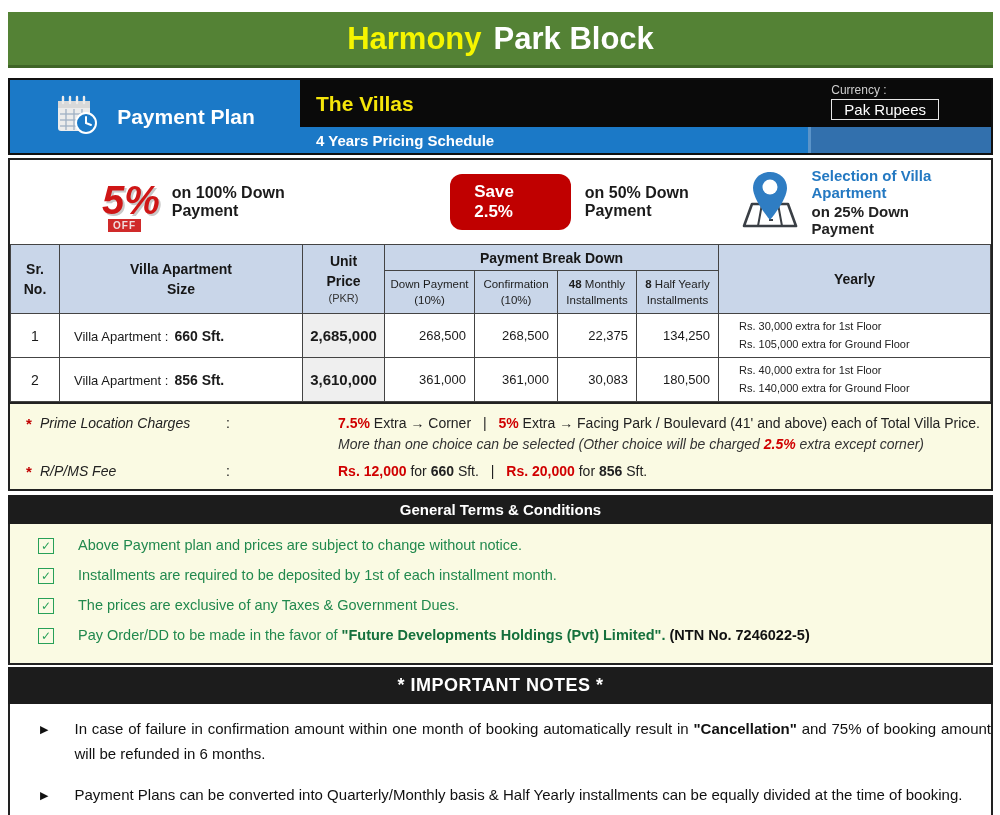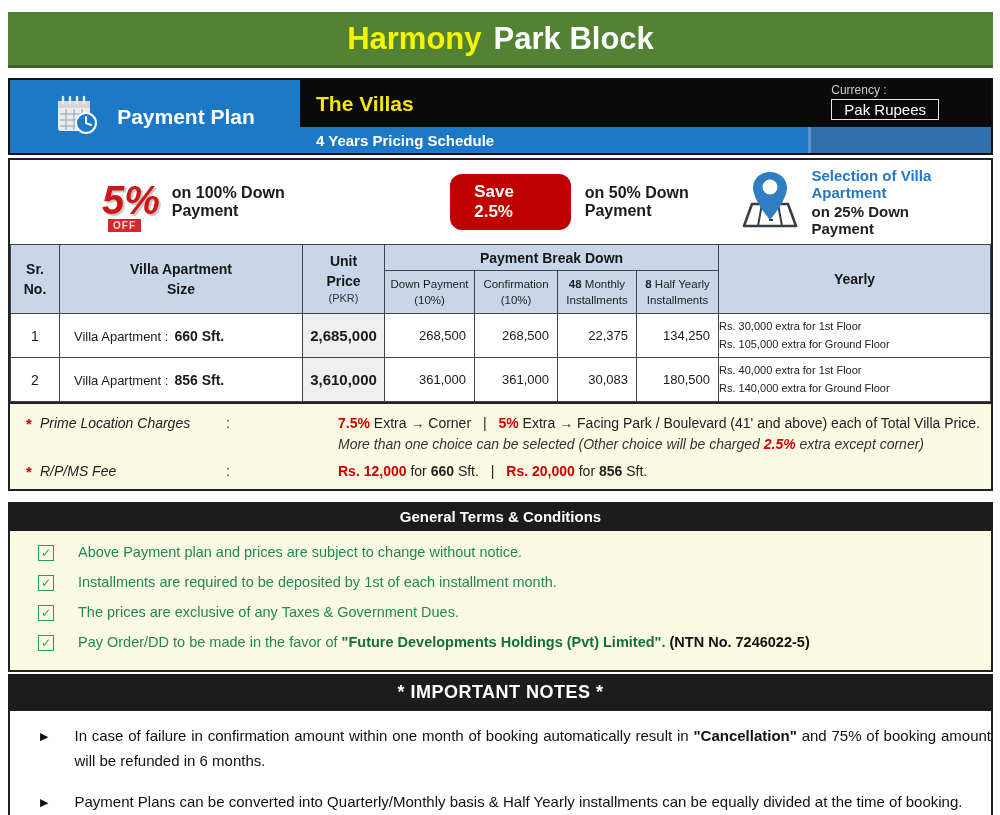--- a/index.html
+++ b/index.html
@@ -51,39 +51,39 @@
   .h-main { font-size:14px; font-weight:bold; line-height:1.45; }
   .h-unit-small { font-size:11px; font-weight:normal; color:#333; }
   .h-bd { height:26px; font-size:14px; font-weight:bold; }
   .h-sub { height:43px; font-size:11.5px; font-weight:normal; line-height:1.4; color:#1d1d1d; }
   tbody td { height:44px; font-size:13px; background:#fff; }
   td.c-sr { text-align:center; font-size:14px; }
   td.c-size { padding-left:14px; }
   td.c-size .val { font-weight:bold; font-size:14px; margin-left:6px; }
   td.c-unit { text-align:center; font-weight:bold; font-size:15px; background:#efefef; }
   td.c-num { text-align:right; padding-right:8px; }
-  td.c-remarks { font-size:11px; padding:4px 0; line-height:1.55; color:#222; }
+  td.c-remarks { font-size:11px; padding:4px 20px; line-height:1.55; color:#222; }
 
   
   .notes { background:#fafae3; border-top:2px solid #222; padding:11px 0 9px 0; }
   .note-row { display:grid; grid-template-columns:14px 186px 112px 1fr; padding-left:16px; align-items:start; }
   .note-row + .note-row { margin-top:11px; }
   .ast { color:#c00000; font-weight:bold; font-size:15px; }
   .note-label { font-size:14px; color:#222;font-style:italic; }
   .note-colon { font-size:14px; color:#222; }
   .note-content { font-size:14px; color:#222; padding-right:10px; }
   .red { color:#d00000; font-weight:bold; }
   .b { font-weight:bold; }
   .ital { font-style:italic; margin-top:5px; color:#333; }
   .ital .red { font-style:italic; }
   .sep { margin:0 8px; }
 
   
   .bar { background:#1c1c1c; color:#fff; text-align:center; font-weight:bold; }
-  .terms-bar { height:29px; margin-top:11px; font-size:15px; line-height:29px; }
+  .terms-bar { height:29px; margin-top:4px; font-size:15px; line-height:29px; }
   .terms-area { background:#fafae3; border:2px solid #222; border-top:none; padding:13px 0 6px 0; }
   .term-item { display:flex; align-items:flex-start; padding-left:28px; margin-bottom:13px; }
   .chk { width:16px; height:16px; border:1.5px solid #27a058; color:#27a058; font-size:12px; font-weight:bold;
     display:flex; align-items:center; justify-content:center; margin-right:24px; flex:0 0 auto; margin-top:1px; }
   .term-text { font-size:14.5px; color:#21894e; font-weight:500; }
   .term-text .payee { color:#15703c; font-weight:bold; }
   .term-text .ntn { color:#111; font-weight:bold; }
 
   
   .imp-bar { height:37px; margin-top:2px; font-size:18px; line-height:37px; letter-spacing:.5px; }

